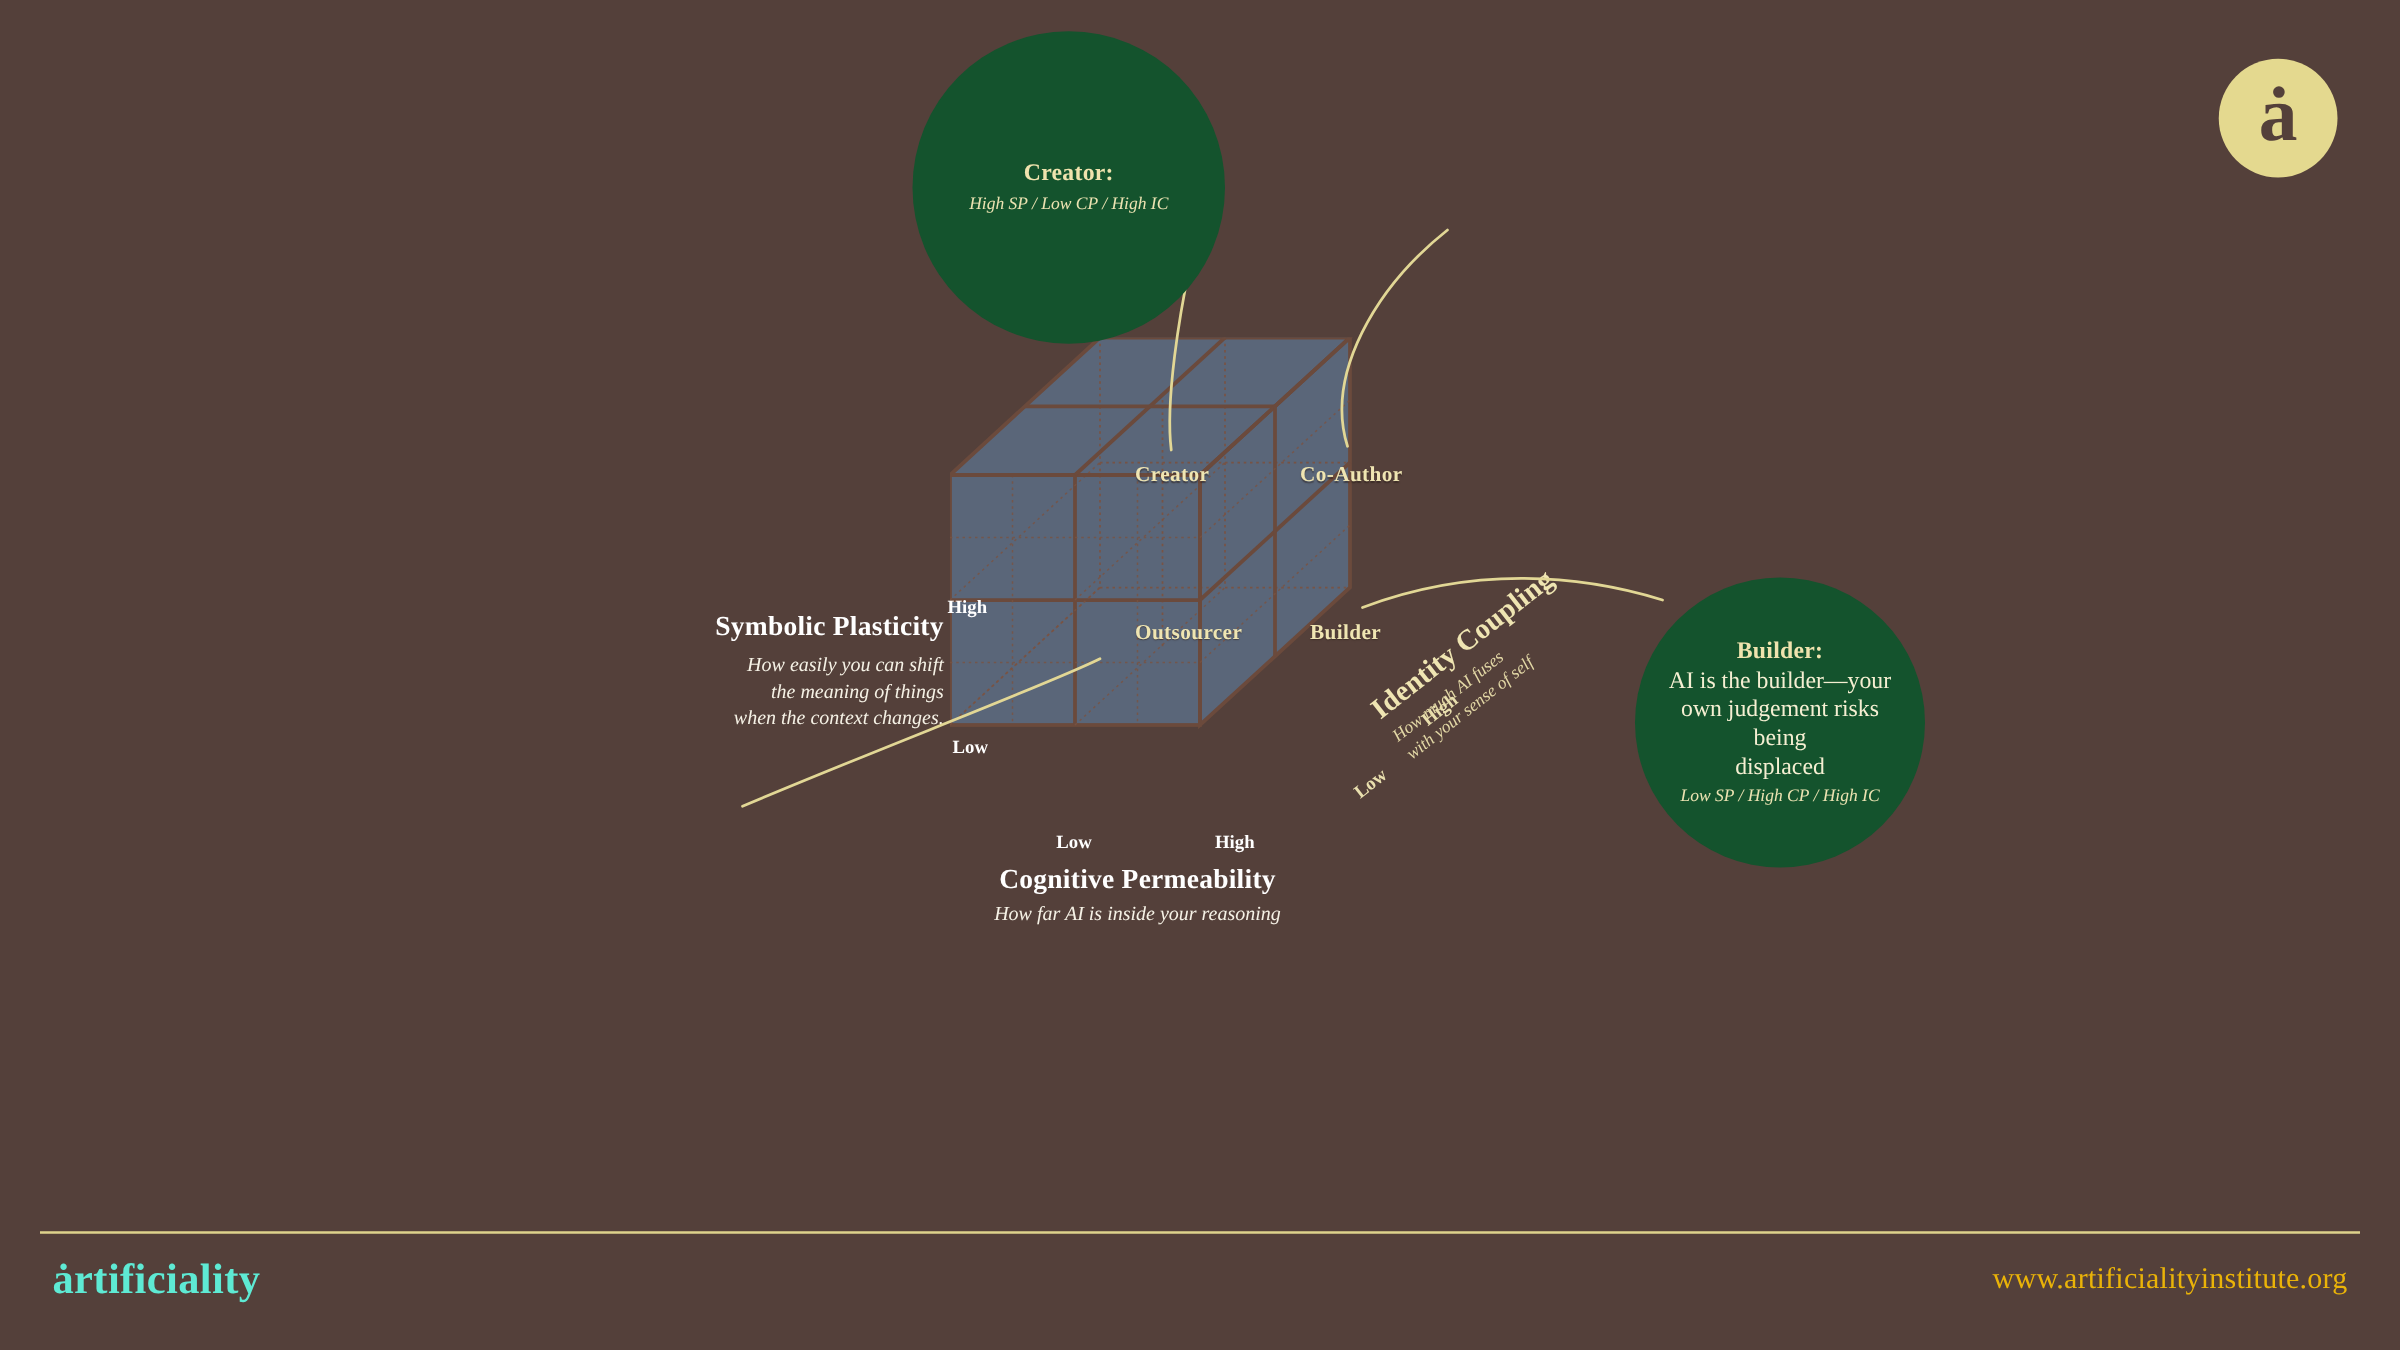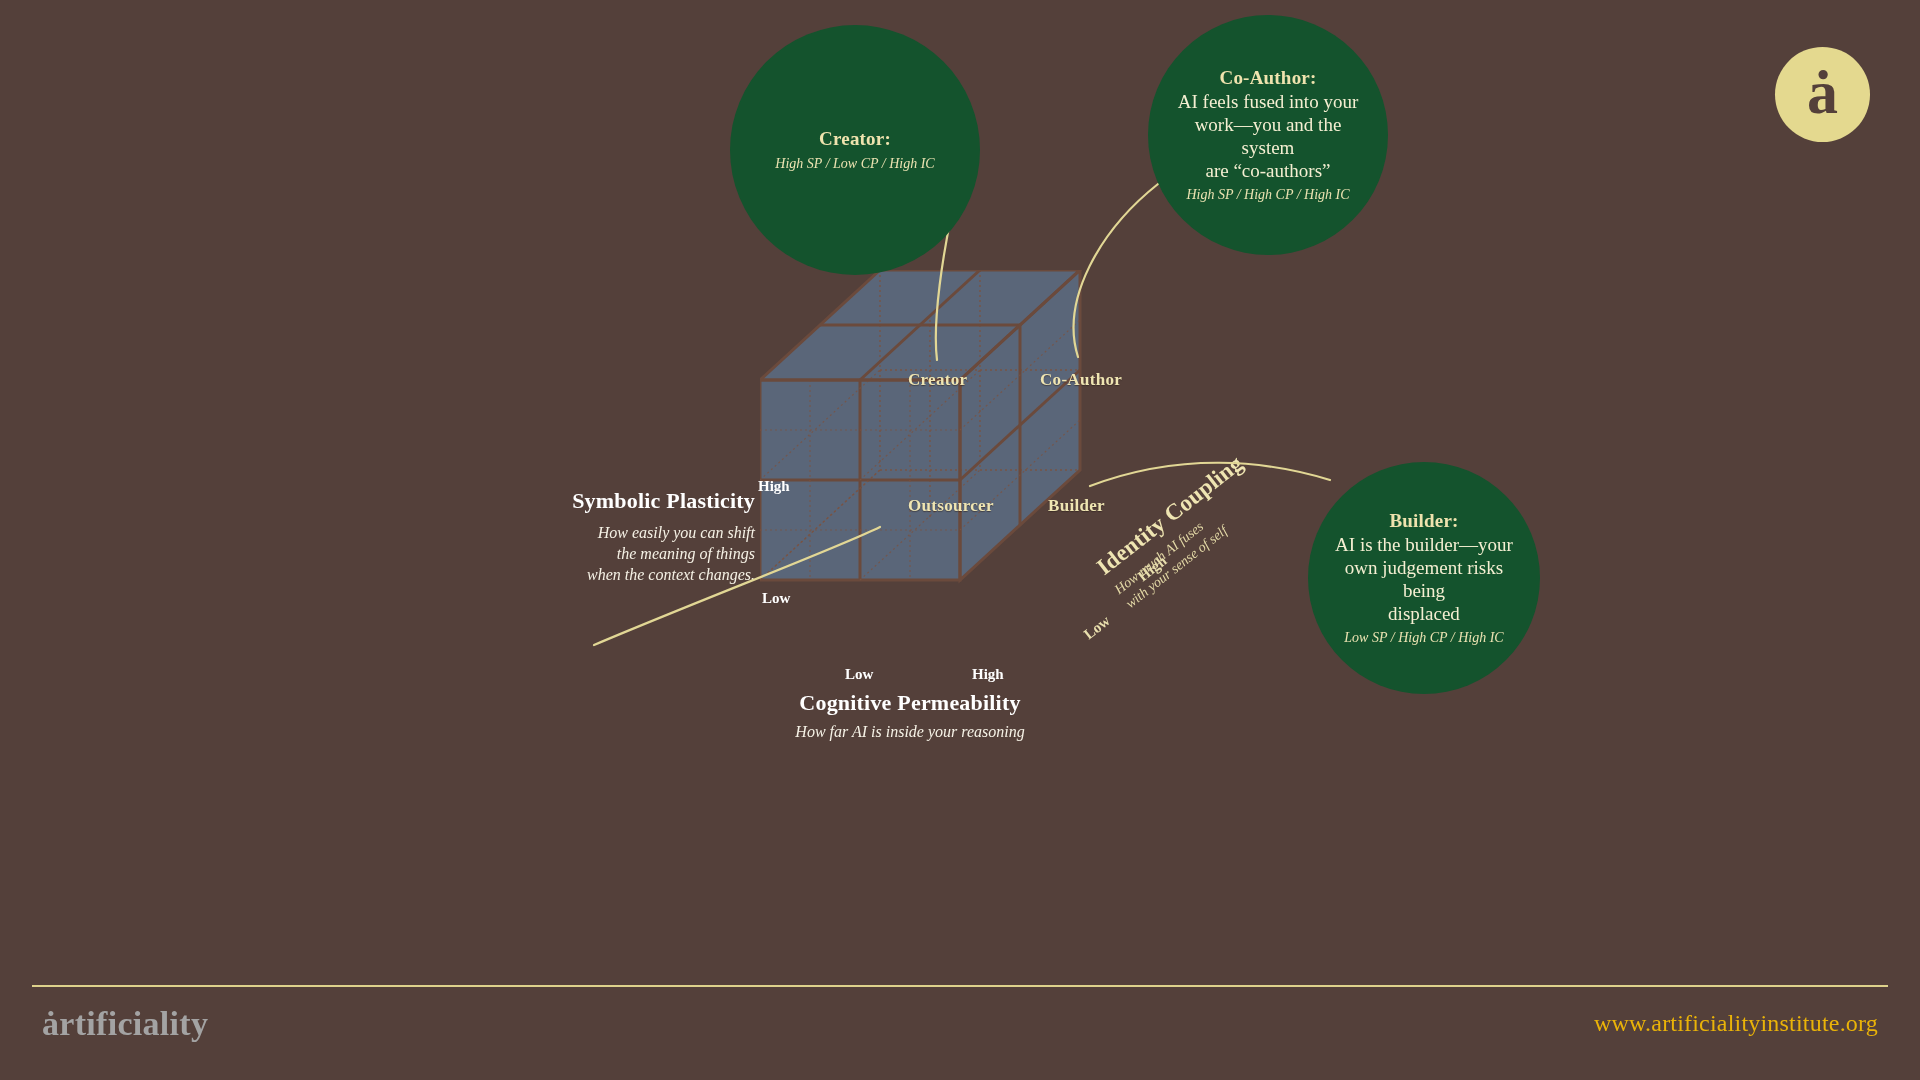--- a/index.html
+++ b/index.html
@@ -134,21 +134,21 @@
     top:-3px;
   }
 
   
   #footer-rule {
     position:absolute; left:32px; right:32px; top:985px;
     height:2px; background:#ded28c;
   }
   #footer-wordmark {
     position:absolute; left:42px; top:1005px;
-    color:#a3a3a3;
+    color:#5eead4;
     font-weight:bold;
     font-size:34px;
     letter-spacing:.3px;
   }
   #footer-url {
     position:absolute; right:42px; top:1010px;
     color:#eab308;
     font-size:24px;
     letter-spacing:.2px;
   }
@@ -258,29 +258,20 @@
       <path d="M1090,486 C1180,452 1265,460 1330,480"></path>
       <path d="M880,527 C840,547 700,600 594,645"></path>
     </g>
   </svg>
 
   <div class="bubble" id="bubble-creator">
     <div class="b-title">Creator:</div>
     <div class="b-meta">High SP / Low CP / High IC</div>
   </div>
 
-  <div class="bubble" id="bubble-coauthor">
-    <div class="b-title">Co-Author:</div>
-    <div class="b-body">
-      <div>AI feels fused into your</div>
-      <div>work—you and the system</div>
-      <div>are “co-authors”</div>
-    </div>
-    <div class="b-meta">High SP / High CP / High IC</div>
-  </div>
 
   <div class="bubble" id="bubble-builder">
     <div class="b-title">Builder:</div>
     <div class="b-body">
       <div>AI is the builder—your</div>
       <div>own judgement risks being</div>
       <div>displaced</div>
     </div>
     <div class="b-meta">Low SP / High CP / High IC</div>
   </div>

